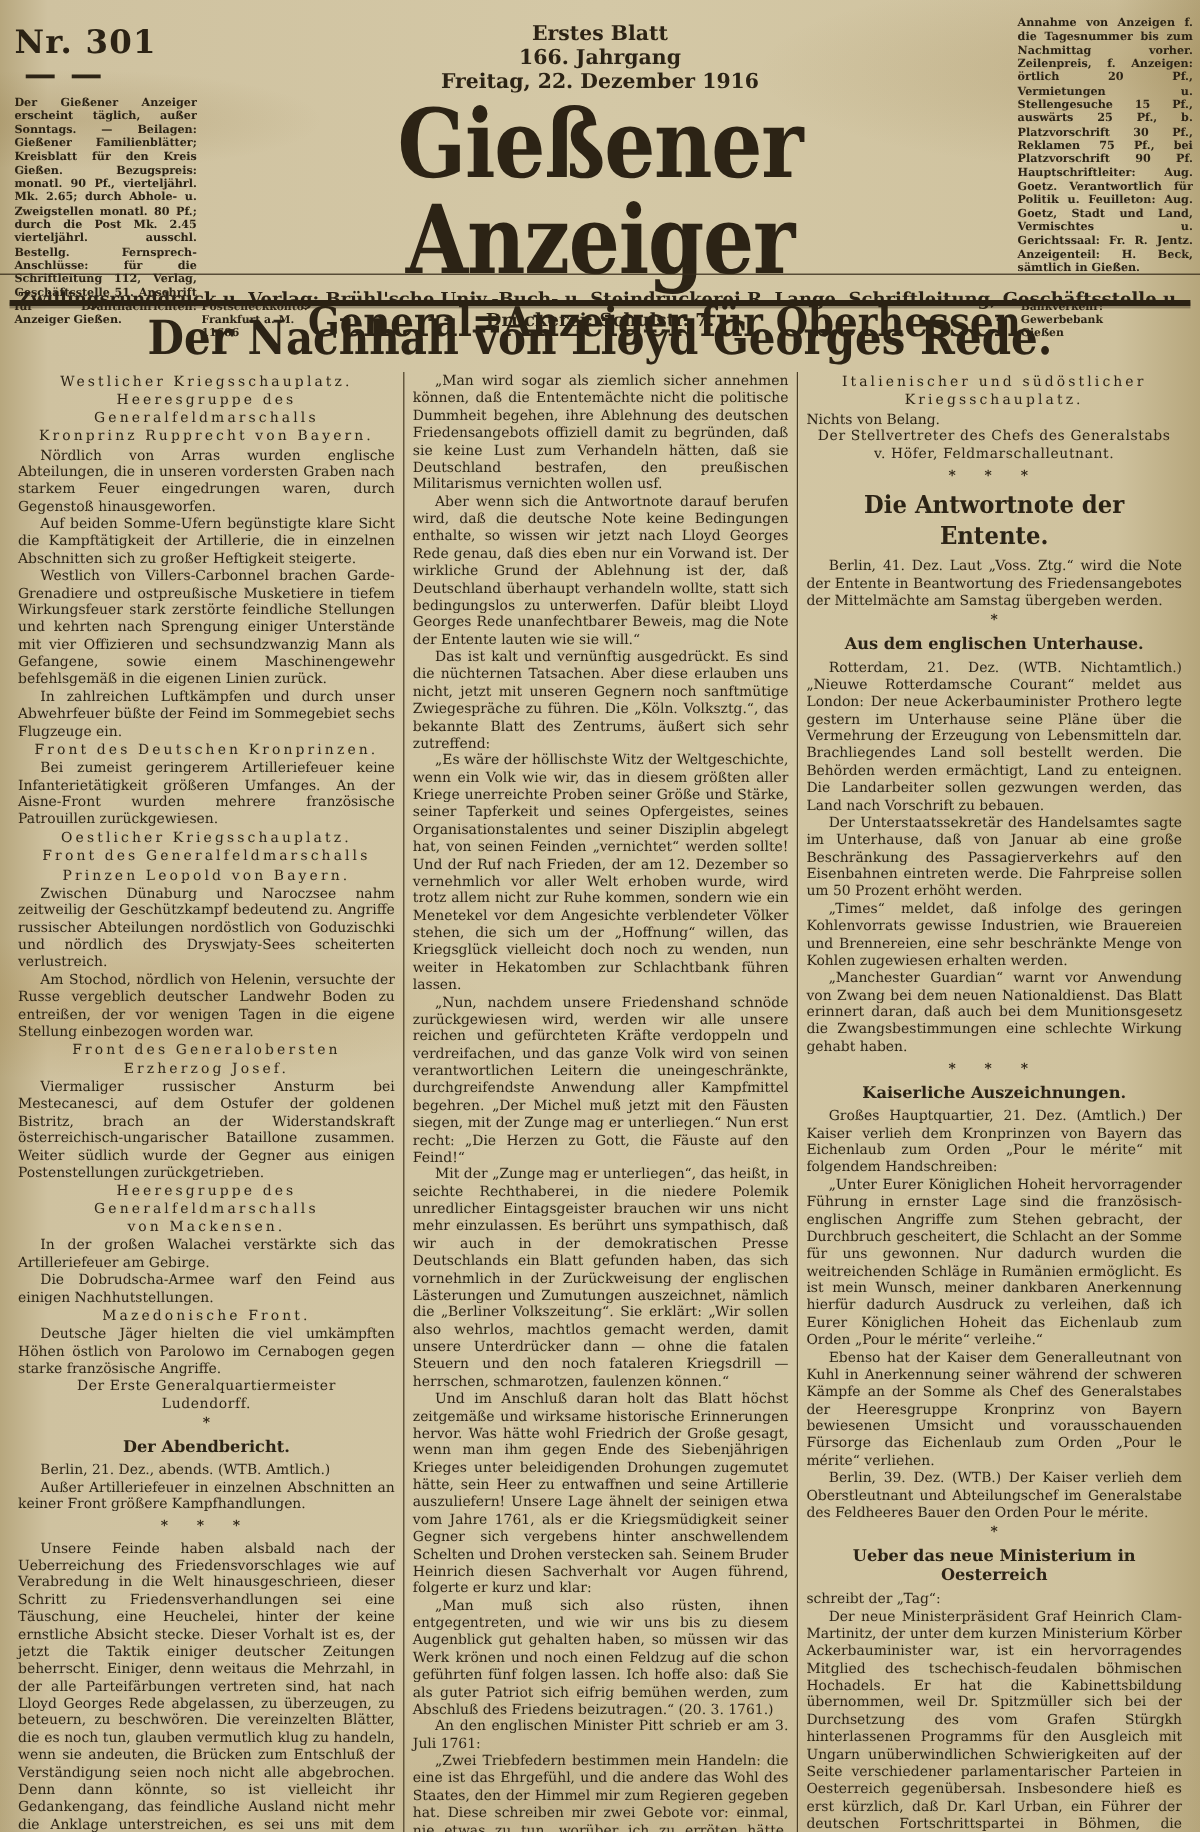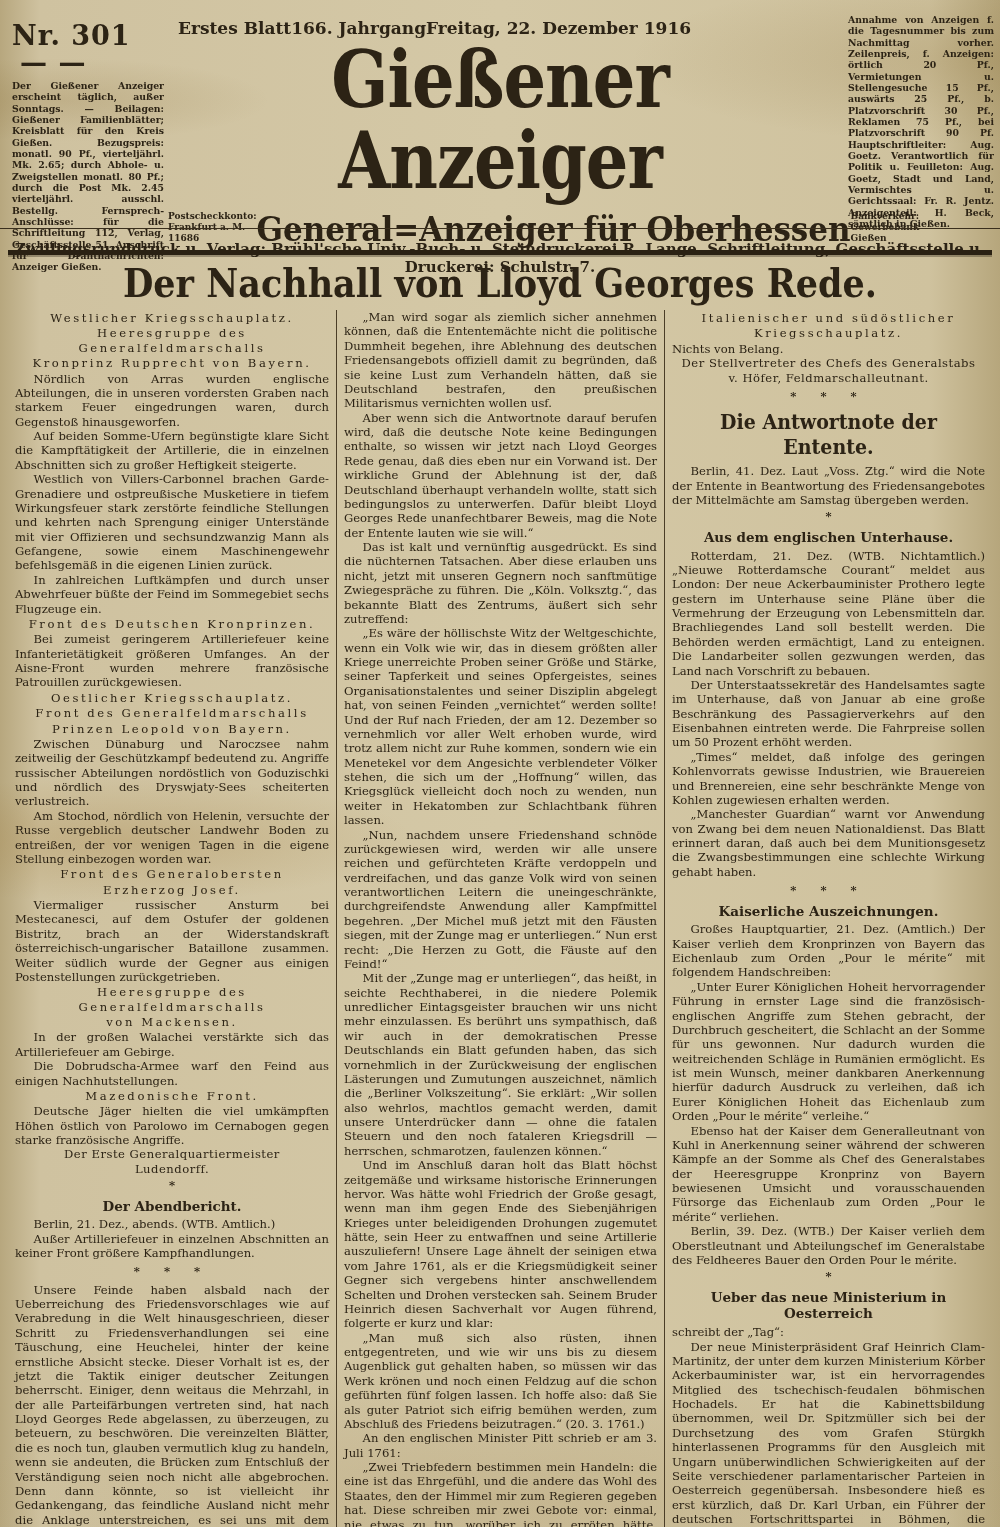--- a/index.html
+++ b/index.html
@@ -15,21 +15,21 @@
     color:#2c2315;
     font-family:"DejaVu Serif","Liberation Serif",serif;
   }
   
   .mast{position:absolute;left:0;top:0;width:1000px;height:256px;border-radius:14px;}
   .mast-left{position:absolute;left:12px;top:22px;width:152px;}
   .issue-no{font-size:27px;font-weight:bold;letter-spacing:1px;line-height:1;}
   .issue-dash{display:inline-block;margin-left:8px;font-weight:bold;}
   .mast-small{font-size:9.3px;line-height:1.22;text-align:justify;margin-top:4px;font-weight:bold;}
   .mast-center{position:absolute;left:168px;top:18px;width:664px;text-align:center;}
-  .ed-row{display:flex;font-size:17px;font-weight:bold;padding:0 10px;}
+  .ed-row{display:flex;justify-content:space-between;font-size:17px;font-weight:bold;padding:0 10px;flex-direction:column;}
   .paper-title{font-size:67px;font-weight:bold;line-height:1.02;letter-spacing:-1px;margin-top:2px;
     transform:scaleY(1.18);transform-origin:top;}
   .sub-row{display:flex;align-items:flex-start;justify-content:space-between;margin-top:34px;}
   .sub-side{font-size:9px;font-weight:bold;line-height:1.25;width:108px;text-align:left;}
   .sub-side.r{text-align:left;}
   .paper-sub{font-size:31px;font-weight:bold;white-space:nowrap;transform:scaleY(1.1);}
   .imprint{position:absolute;left:0;top:228px;width:1000px;text-align:center;
     font-size:15px;font-weight:bold;border-top:1px solid #3a2f1d;padding-top:11px;}
   .mast-right{position:absolute;left:848px;top:10px;width:146px;}
   .thick-rule{position:absolute;left:8px;top:250px;width:984px;height:5px;background:#2a2113;

